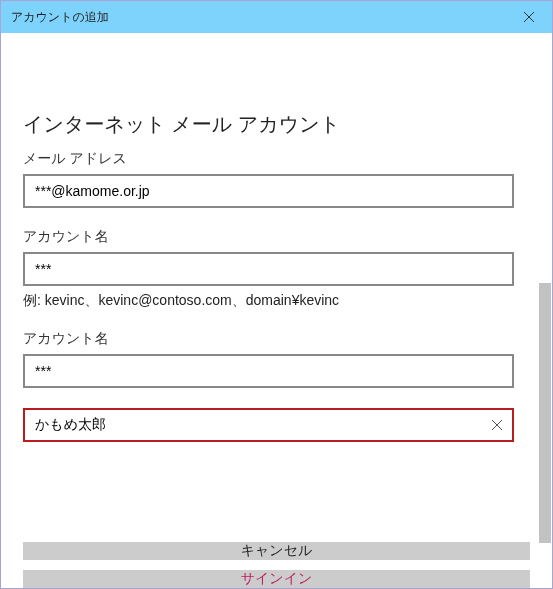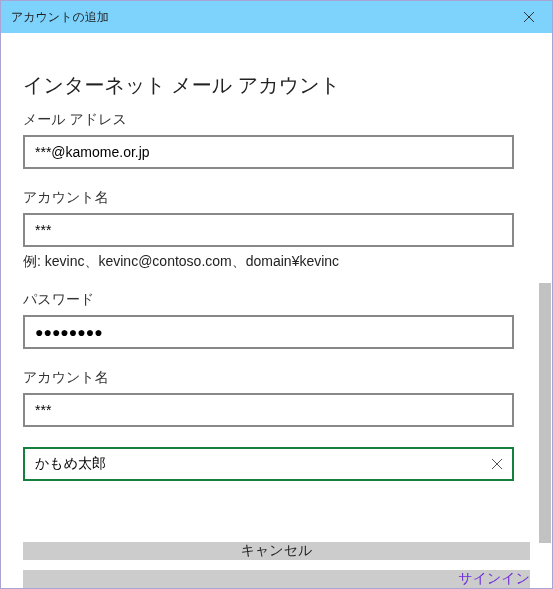--- a/index.html
+++ b/index.html
@@ -70,21 +70,21 @@
     width: 100%;
     height: 34px;
     border: 2px solid #888;
     padding: 0 10px;
     font-size: 14px;
     font-family: inherit;
     background: #fff;
     outline: none;
   }
   input.text-field.focused {
-    border: 2px solid #15803d;
+    border: 2px solid #b91c1c;
   }
   .hint {
     font-size: 14px;
     color: #222;
     margin-top: 6px;
   }
   .display-name-wrap {
     position: relative;
   }
   .display-name-wrap input {
@@ -112,22 +112,21 @@
     flex: 1;
     height: 34px;
     border: none;
     background: #ccc;
     font-size: 14px;
     font-family: inherit;
     cursor: pointer;
     color: #222;
   }
   .footer button.disabled {
-    color: #6d28d9;
-    text-align: right;
+    color: #be185d;
   }
 </style>
 </head>
 <body>
 
 <div class="titlebar">
   <span>アカウントの追加</span>
   <div class="close">
     <svg width="10" height="10" viewBox="0 0 10 10">
       <line x1="0" y1="0" x2="10" y2="10" stroke="#333" stroke-width="1"></line>
@@ -144,24 +143,20 @@
       <label class="field-label">メール アドレス</label>
       <input class="text-field" type="text" value="***@kamome.or.jp" style="">
     </div>
 
     <div class="field-group">
       <label class="field-label">アカウント名</label>
       <input class="text-field" type="text" value="***" style="">
       <div class="hint">例: kevinc、kevinc@contoso.com、domain¥kevinc</div>
     </div>
 
-    <div class="field-group">
-      <label class="field-label">パスワード</label>
-      <input class="text-field" type="text" value="●●●●●●●●" style="">
-    </div>
 
     <div class="field-group">
       <label class="field-label">アカウント名</label>
       <input class="text-field" type="text" value="***" style="">
     </div>
 
     <div class="field-group">
       <div class="display-name-wrap">
         <input class="text-field focused" type="text" value="かもめ太郎" style="">
         <div class="clear-x">

